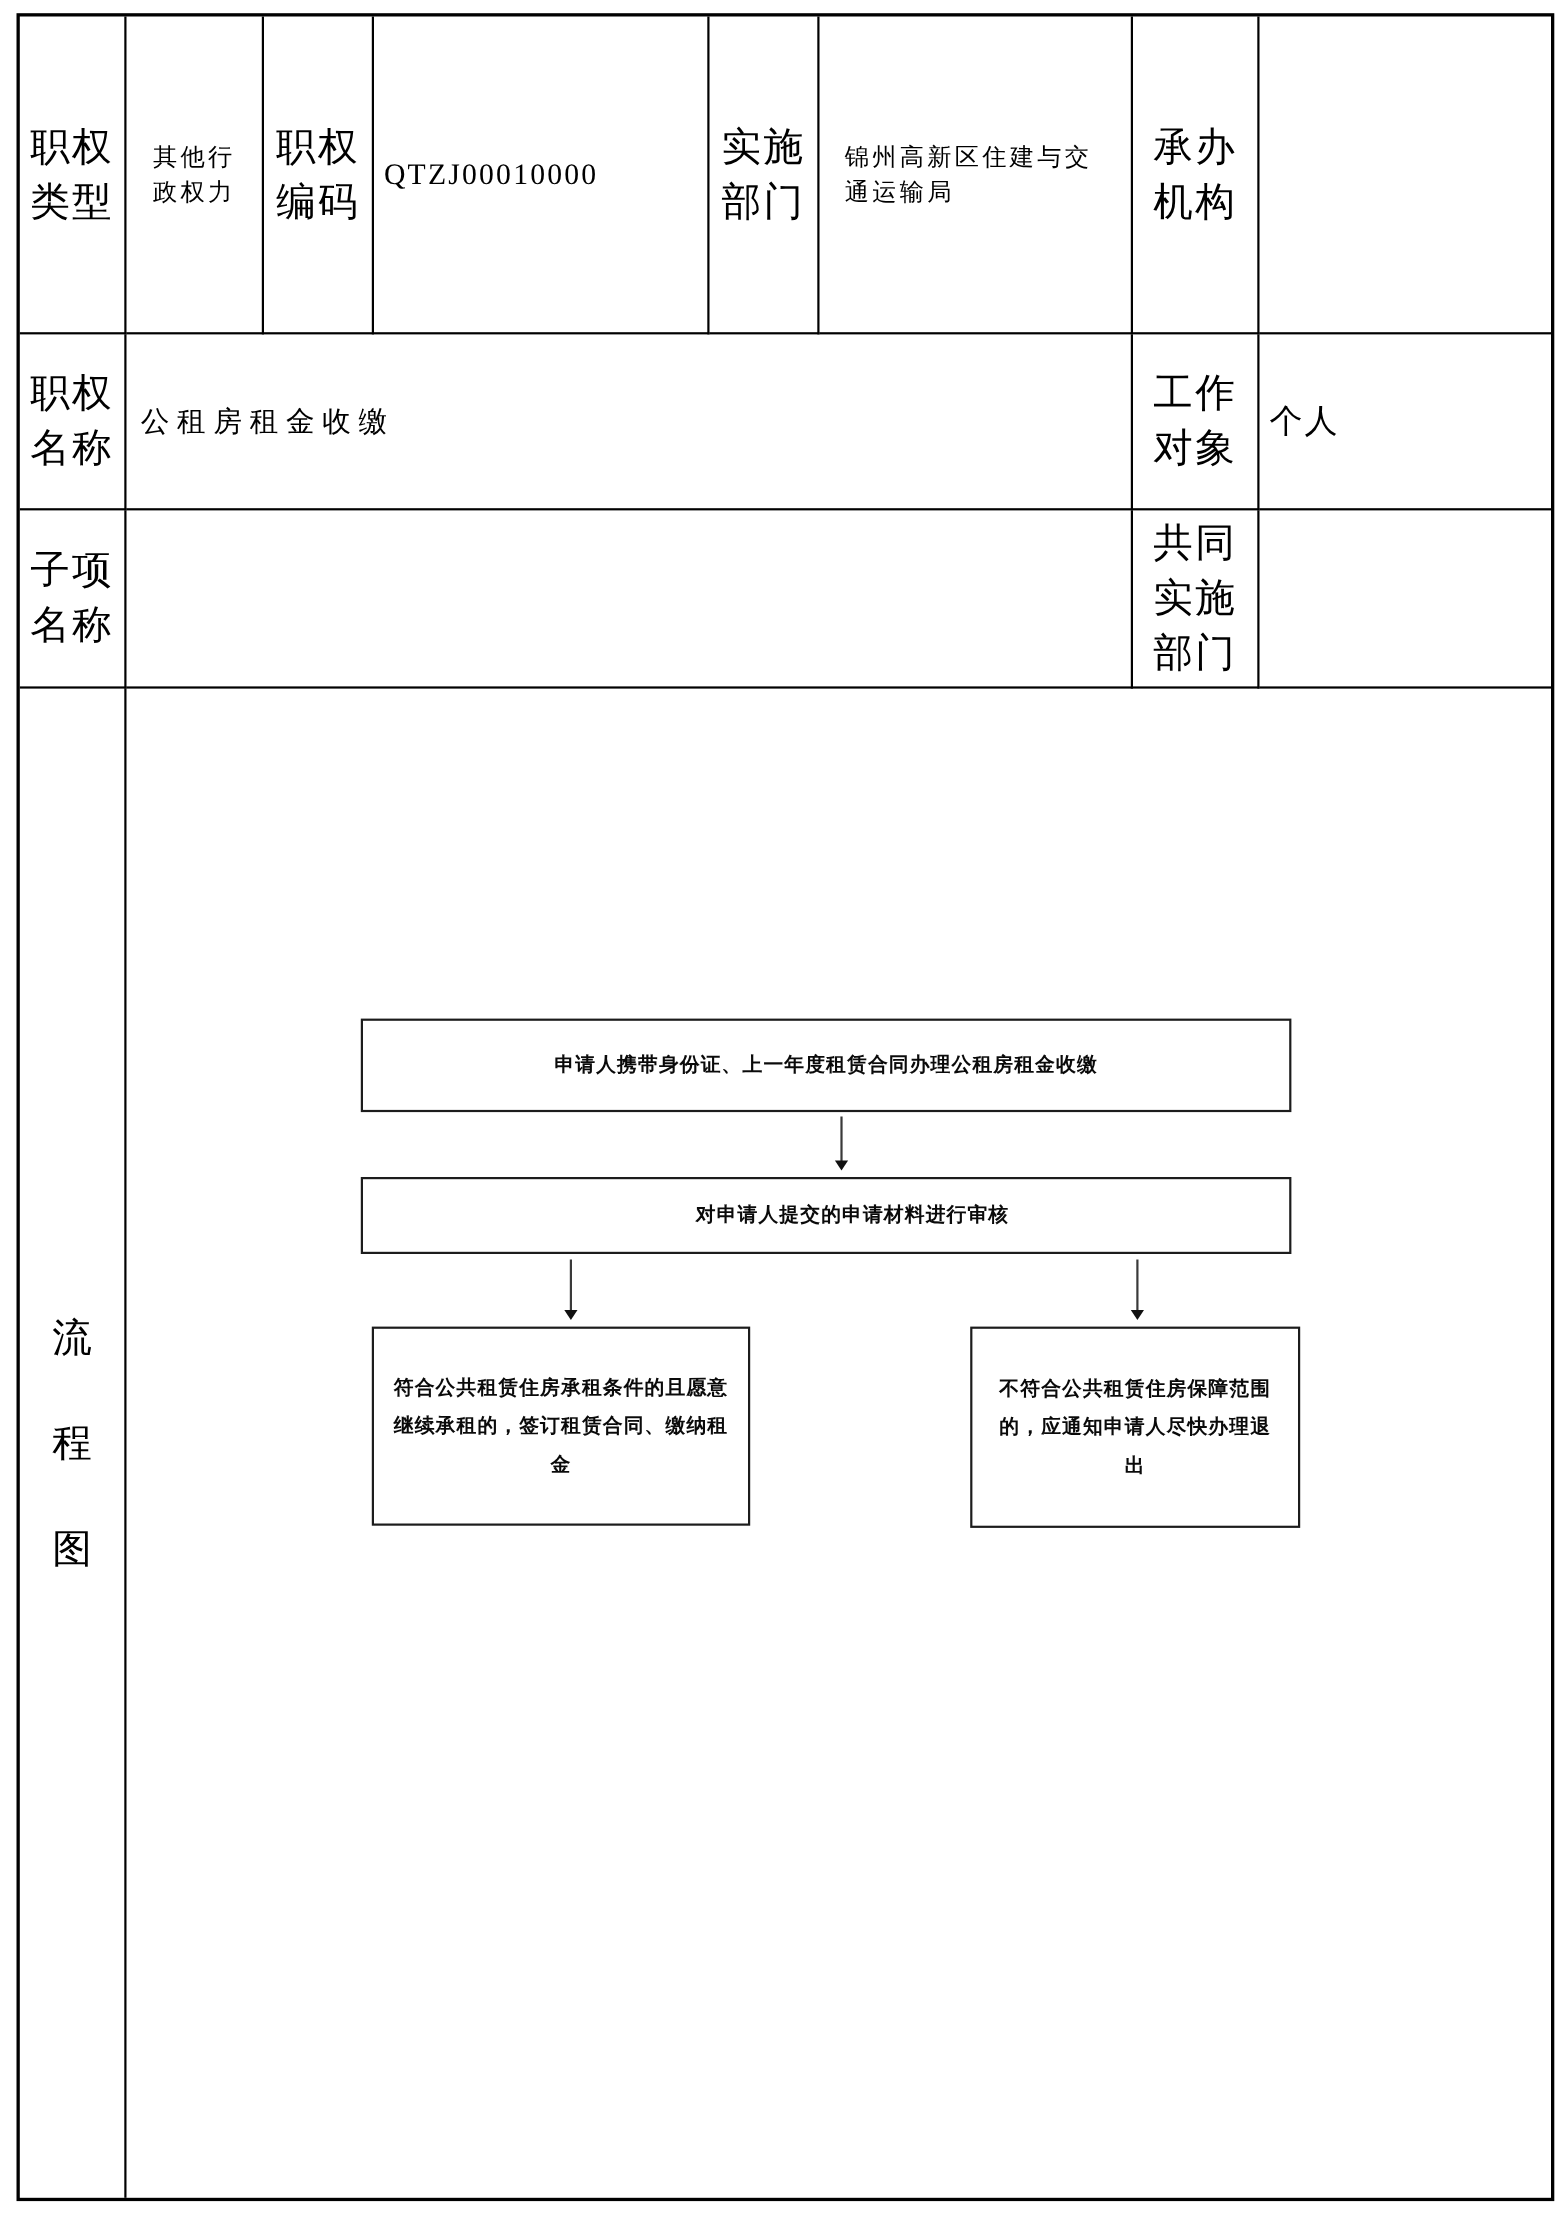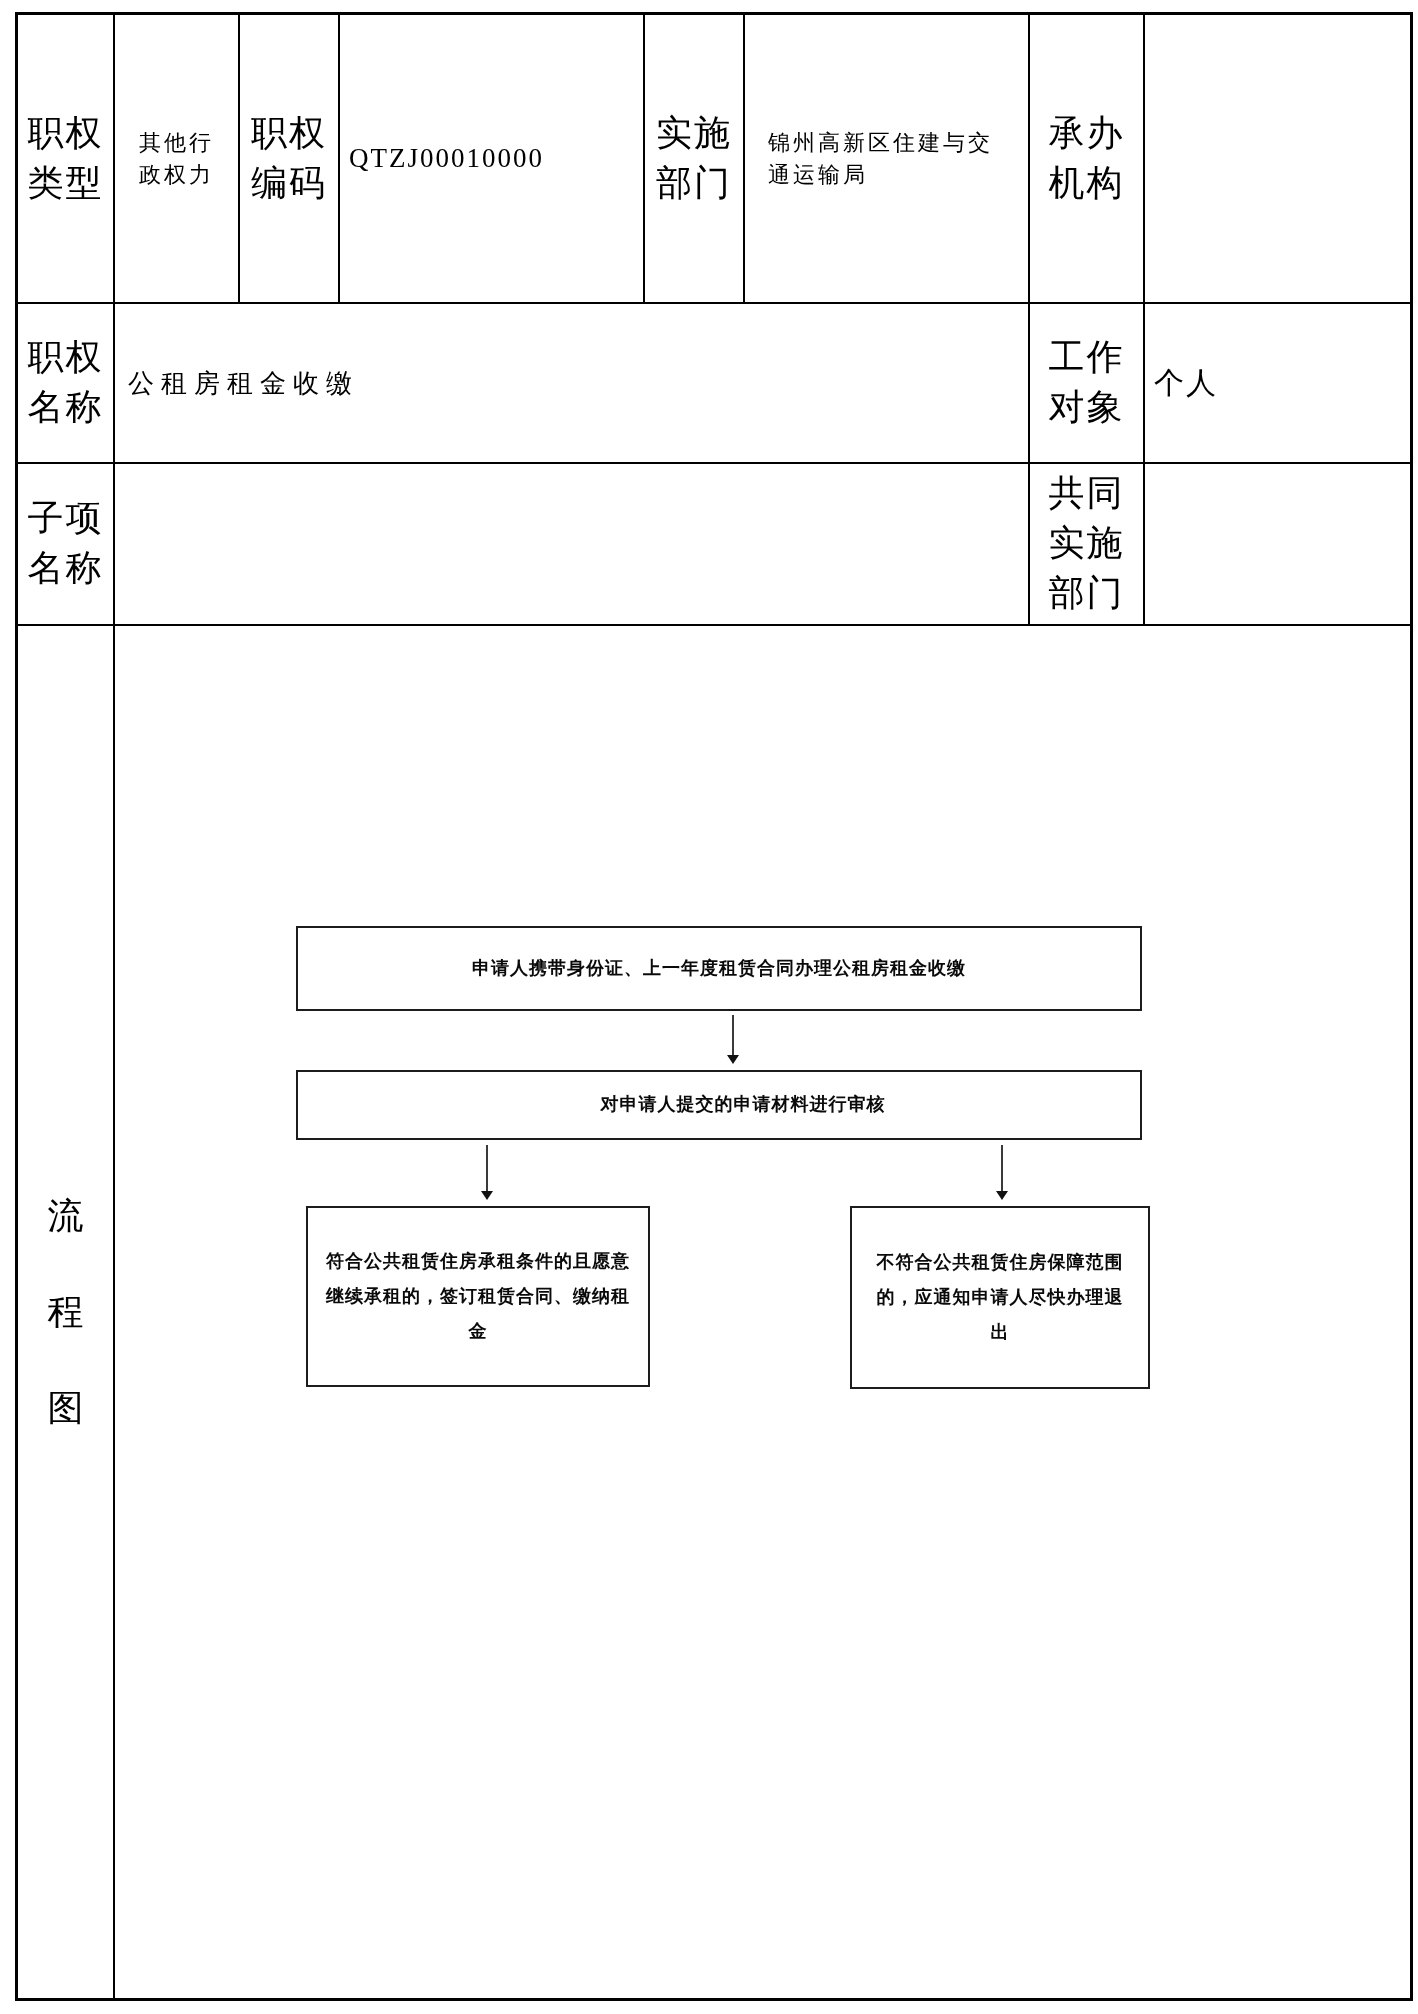--- a/index.html
+++ b/index.html
@@ -44,21 +44,21 @@
   }
   .dept-val{width:235px;padding-left:23px;}
   .name-val{padding-left:13px;letter-spacing:7px;font-size:26px;}
   .target-val{padding-left:9px;font-size:30px;letter-spacing:2px;}
   .flow-label{
     font-size:36px;letter-spacing:0;
     width:40px;line-height:96px;text-align:center;
     word-break:break-all;
   }
   
-  .canvas{position:relative;}
+  .canvas{position:relative;margin-left:32px;}
   .fbox{
     position:absolute;
     border:2px solid #1c1c1c;
     box-sizing:border-box;
     display:flex;align-items:center;justify-content:center;
     background:#fff;
   }
   .fbox .ftext{
     font-weight:bold;
     font-size:18px;letter-spacing:1px;line-height:1.95;

